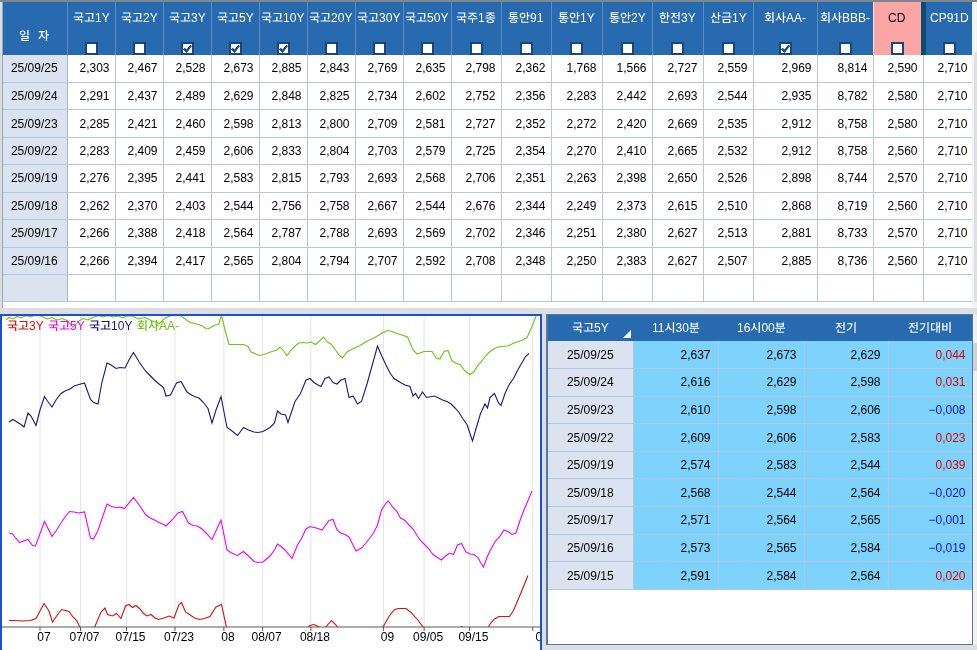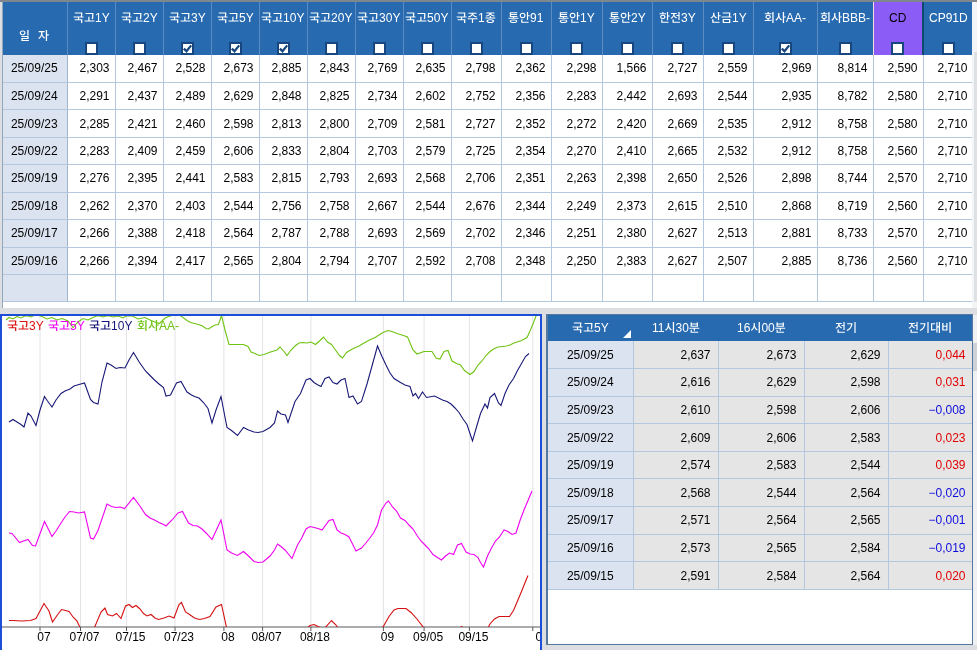--- a/index.html
+++ b/index.html
@@ -2,38 +2,38 @@
 <html><head><meta charset="utf-8"><style>
 *{margin:0;padding:0;box-sizing:border-box}
 html,body{width:977px;height:650px;overflow:hidden}
 body{background:#dcdee2;font-family:"Liberation Sans",sans-serif;font-size:12px;color:#000;position:relative}
 svg.kl{display:inline-block;vertical-align:middle}
 #topline{position:absolute;left:0;top:0;width:977px;height:1.5px;background:#7e868e}
 #tledge{position:absolute;left:2px;top:2px;width:1px;height:306px;background:#93a7bd;z-index:5}
 #ttwrap{position:absolute;left:2px;top:2px;width:971px;height:306px;overflow:hidden;background:#fff}
 #tt{table-layout:fixed;border-collapse:collapse;width:971px}
 #tt th{background:#276ab0;height:53px;vertical-align:top;border-right:1px solid #5d8cc0;font-weight:normal;padding-top:8px}
-#tt th.pink{background:#8b5cf6;border-right:2px solid #0c4a6e}
+#tt th.pink{background:#fca5a5;border-right:5px solid #0c4a6e}
 #tt th.prepink{border-right:1px solid #fcdcdc}
 #tt th.dh{vertical-align:top;padding-top:26px}
 #tt .hl{height:14px;margin-bottom:18px}
 #tt .cb{width:13px;height:13px;background:#fff;border:2px solid #17477e;margin:0 auto;position:relative}
 #tt .cb svg{position:absolute;left:-2px;top:-2px}
 #tt tr.drow td{height:27.45px;border-right:1px solid #b3c8de;border-bottom:1px solid #b3c8de;background:#fff}
 #tt tr.drow td.dc{background:#dae3ef;text-align:center;border-right:1px solid #9fb6cf}
 #tt tr.drow td.vc{text-align:right;padding-right:5px}
 #ttsb{position:absolute;left:972px;top:2px;width:5px;height:306px;background:#f2f4f6}
 #ttsb i{position:absolute;left:2px;top:50px;width:3px;height:250px;background:#dde1e6}
 #chartwrap{position:absolute;left:0;top:314px;width:542px;height:376px;background:#fff;border:2px solid #1d4ed8}
 #legend{position:absolute;left:7px;top:318px;height:14px}
 #legend i{display:inline-block;width:4px}
 #rtwrap{position:absolute;left:546px;top:314px;width:427px;height:331px;overflow:hidden;background:#fff;border:1px solid #54789e;border-left:2px solid #54789e}
 #rt{table-layout:fixed;border-collapse:collapse;width:425px}
 #rt th{background:#276ab0;height:26px;font-weight:normal}
-#rt tr.rrow td{height:27.6px;border-right:1px solid #b3c8de;border-bottom:1px solid #b3c8de;background:#e5e5e5}
+#rt tr.rrow td{height:27.6px;border-right:1px solid #b3c8de;border-bottom:1px solid #b3c8de;background:#7dd3fc}
 #rt tr.rrow td.dc{background:#dae3ef;text-align:center}
 #rt tr.rrow td.vc{text-align:right;padding-right:7px}
 #rt tr.rrow td.pos{color:#e00000}
 #rt tr.rrow td.neg{color:#0d0ddd}
 #tri{position:absolute;right:2px;bottom:3px;width:0;height:0;border-left:8px solid transparent;border-bottom:8px solid #fff}
 #rtsb{position:absolute;left:973px;top:315px;width:4px;height:330px;background:#eef0f3}
 #rtsb i{position:absolute;left:0;top:28px;width:5px;height:28px;background:#cdd2d8}
 </style></head>
 <body>
 <svg width="0" height="0" style="position:absolute">
@@ -253,21 +253,21 @@
           <td class="vc">2,303</td>
           <td class="vc">2,467</td>
           <td class="vc">2,528</td>
           <td class="vc">2,673</td>
           <td class="vc">2,885</td>
           <td class="vc">2,843</td>
           <td class="vc">2,769</td>
           <td class="vc">2,635</td>
           <td class="vc">2,798</td>
           <td class="vc">2,362</td>
-          <td class="vc">2,298</td>
+          <td class="vc">1,768</td>
           <td class="vc">1,566</td>
           <td class="vc">2,727</td>
           <td class="vc">2,559</td>
           <td class="vc">2,969</td>
           <td class="vc">8,814</td>
           <td class="vc">2,590</td>
           <td class="vc">2,710</td>
         </tr>
         <tr class="drow">
           <td class="dc">25/09/24</td>

